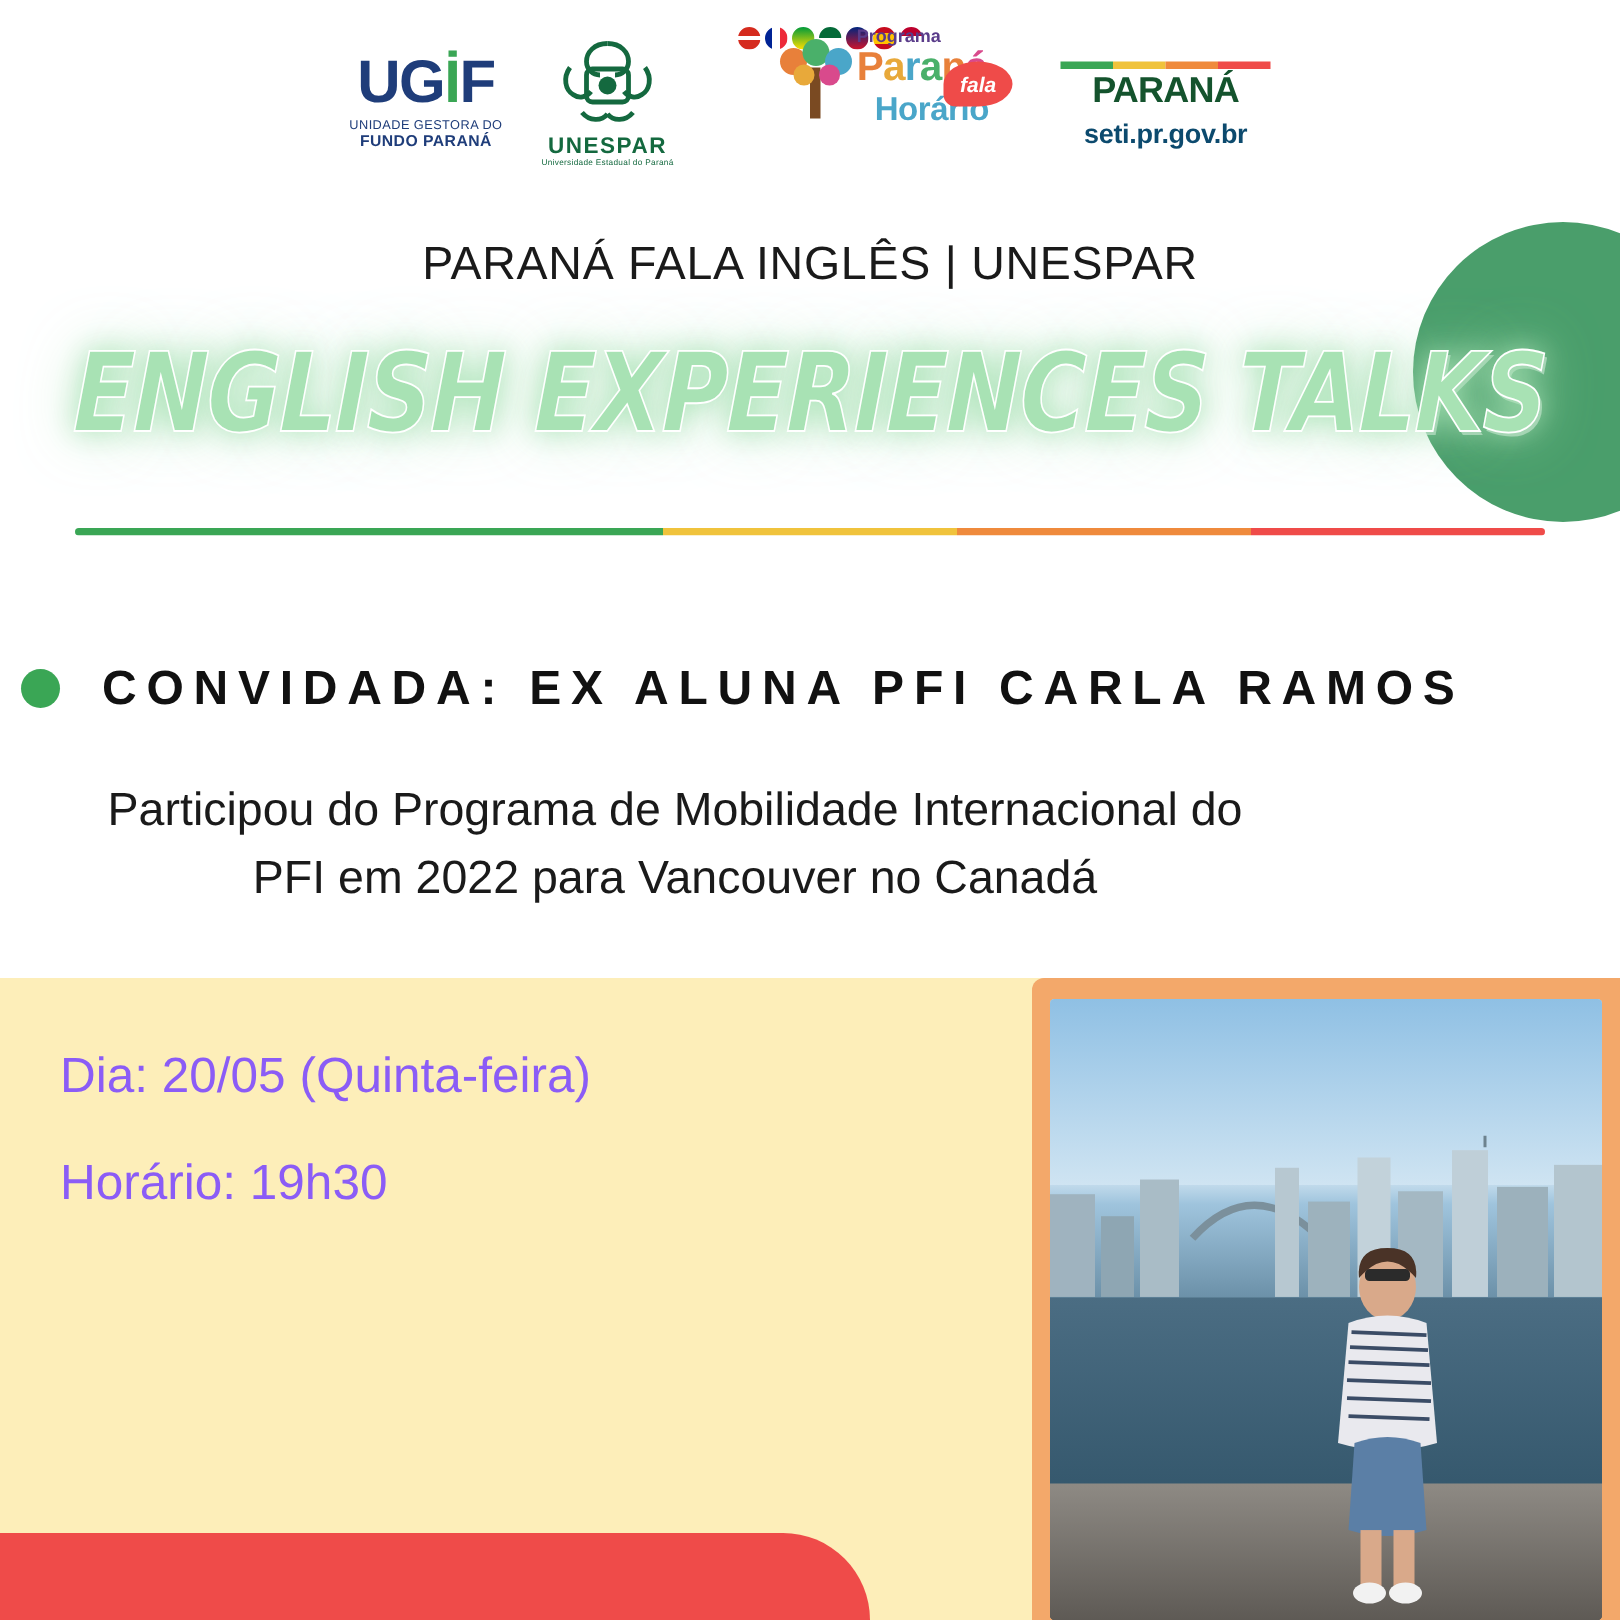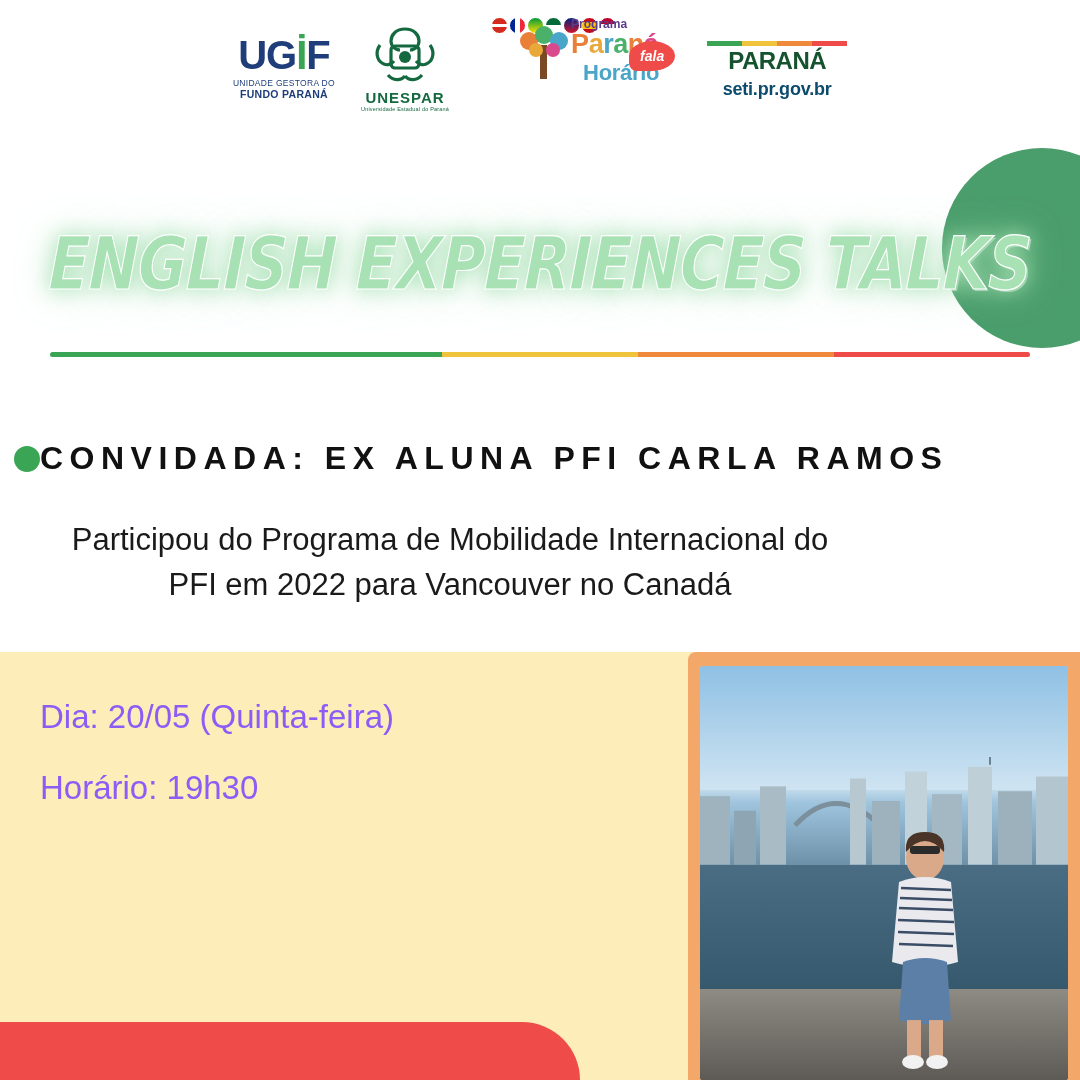--- a/index.html
+++ b/index.html
@@ -142,21 +142,21 @@
   }
   .rule {
     position: absolute; top: 352px; left: 50px; width: 980px; height: 5px;
     display: flex; z-index: 4; border-radius: 3px; overflow: hidden;
   }
   .rule i { display: block; height: 100%; }
 
   
   .guest-row {
     position: absolute; top: 440px; left: 0; width: 1080px;
-    display: flex; align-items: center; padding-left: 14px;
+    display: flex; align-items: center; gap: 28px; padding-left: 14px;
     z-index: 4;
   }
   .bullet { width: 26px; height: 26px; border-radius: 50%; background: #3aa655; flex: 0 0 auto;}
   .guest-name {
     font-size: 32px; font-weight: bold; letter-spacing: 6.5px; color: #111;
   }
   .guest-desc {
     position: absolute; top: 518px; left: 0; width: 900px;
     text-align: center; z-index: 4;
     font-size: 31px; line-height: 1.45; color: #1a1a1a;
@@ -264,20 +264,21 @@
           <i style="background:#f0c33c"></i>
           <i style="background:#ef8a3c"></i>
           <i style="background:#ef4b49"></i>
       </div>
       <div class="seti-word">PARANÁ</div>
       <div class="seti-rule"></div>
       <div class="seti-url">seti.pr.gov.br</div>
     </div>
   </div>
 
+  <div class="kicker">PARANÁ FALA INGLÊS | UNESPAR</div>
 
   <div class="title-wrap">
     <div class="title">ENGLISH EXPERIENCES TALKS</div>
   </div>
 
   <div class="rule">
     <i style="flex:4;background:#3aa655"></i>
     <i style="flex:2;background:#f0c33c"></i>
     <i style="flex:2;background:#ef8a3c"></i>
     <i style="flex:2;background:#ef4b49"></i>

